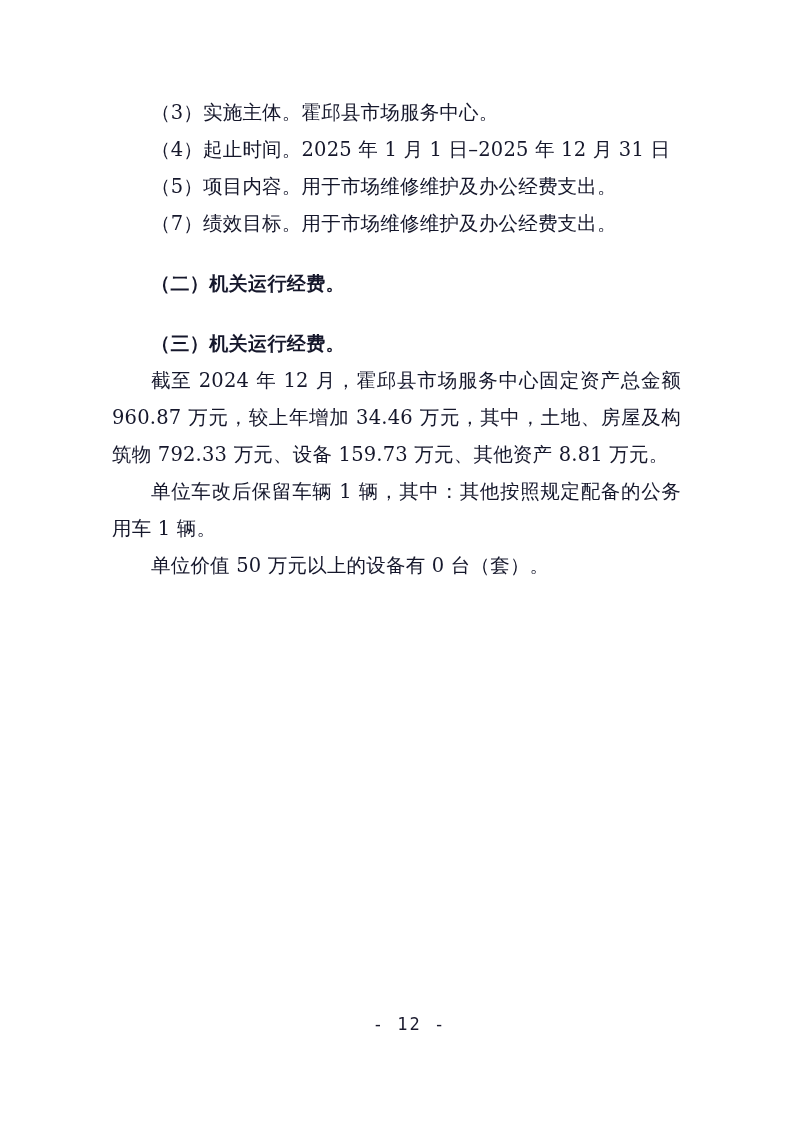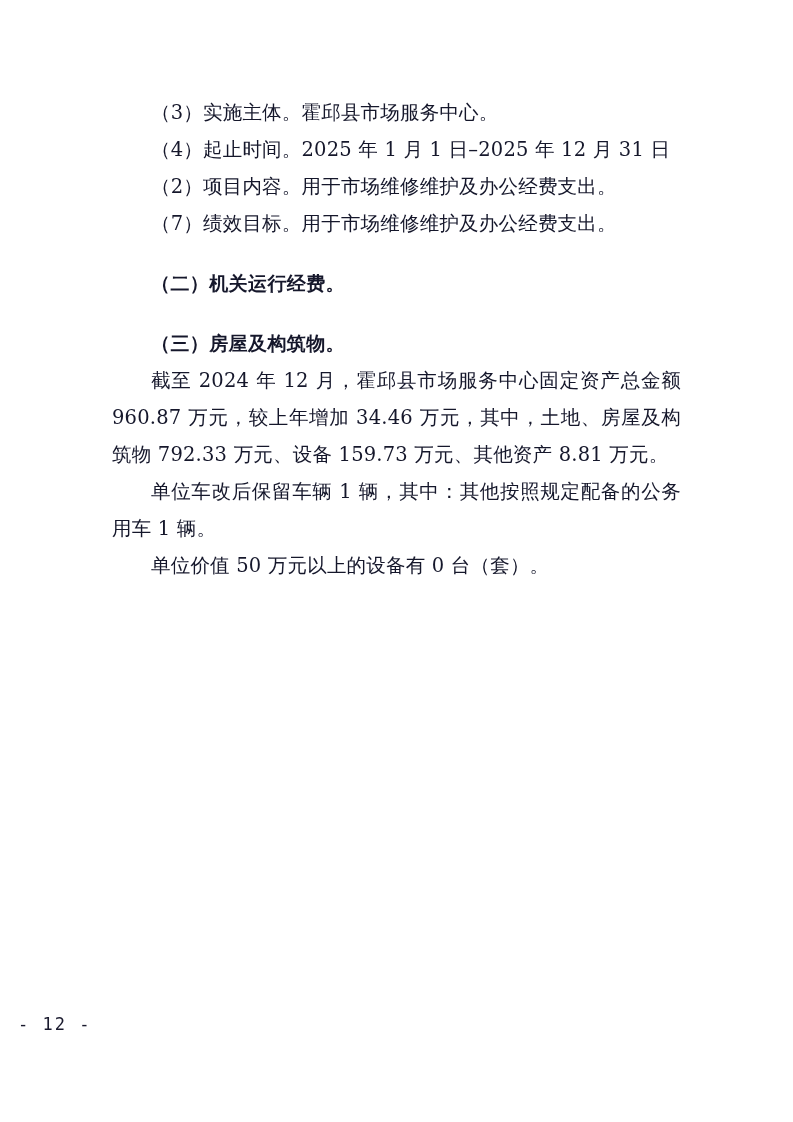--- a/index.html
+++ b/index.html
@@ -49,50 +49,50 @@
     margin-top: 23px;
   }
   .block {
     margin-bottom: 0;
   }
   .page-number {
     position: absolute;
     left: 0;
     right: 0;
     top: 1014px;
-    text-align: left;
+    text-align: center;
     font-family: "DejaVu Sans Mono", monospace;
     font-size: 17px;
     letter-spacing: 2px;
     color: #1a1a2e;
-    padding-left: 18px;
+    padding-left: 26px;
   }
   .page-number span {
     display: inline-block;
   }
 </style>
 </head>
 <body>
 
 <div class="page">
   <div class="doc-body">
 
     <div class="block">
       <p class="para indent-2">（3）实施主体。霍邱县市场服务中心。</p>
       <p class="para indent-2">（4）起止时间。2025 年 1 月 1 日–2025 年 12 月 31 日</p>
-      <p class="para indent-2">（2）项目内容。用于市场维修维护及办公经费支出。</p>
+      <p class="para indent-2">（5）项目内容。用于市场维修维护及办公经费支出。</p>
       <p class="para indent-2">（7）绩效目标。用于市场维修维护及办公经费支出。</p>
     </div>
 
     <div class="block">
       <p class="heading gap-top">（二）机关运行经费。</p>
     </div>
 
     <div class="block">
-      <p class="heading gap-top">（三）房屋及构筑物。</p>
+      <p class="heading gap-top">（三）机关运行经费。</p>
     </div>
 
     <div class="block">
       <p class="para indent-2">截至 2024 年 12 月，霍邱县市场服务中心固定资产总金额 960.87 万元，较上年增加 34.46 万元，其中，土地、房屋及构筑物 792.33 万元、设备 159.73 万元、其他资产 8.81 万元。</p>
     </div>
 
     <div class="block">
       <p class="para indent-2">单位车改后保留车辆 1 辆，其中：其他按照规定配备的公务用车 1 辆。</p>
       <p class="para indent-2">单位价值 50 万元以上的设备有 0 台（套）。</p>
     </div>

